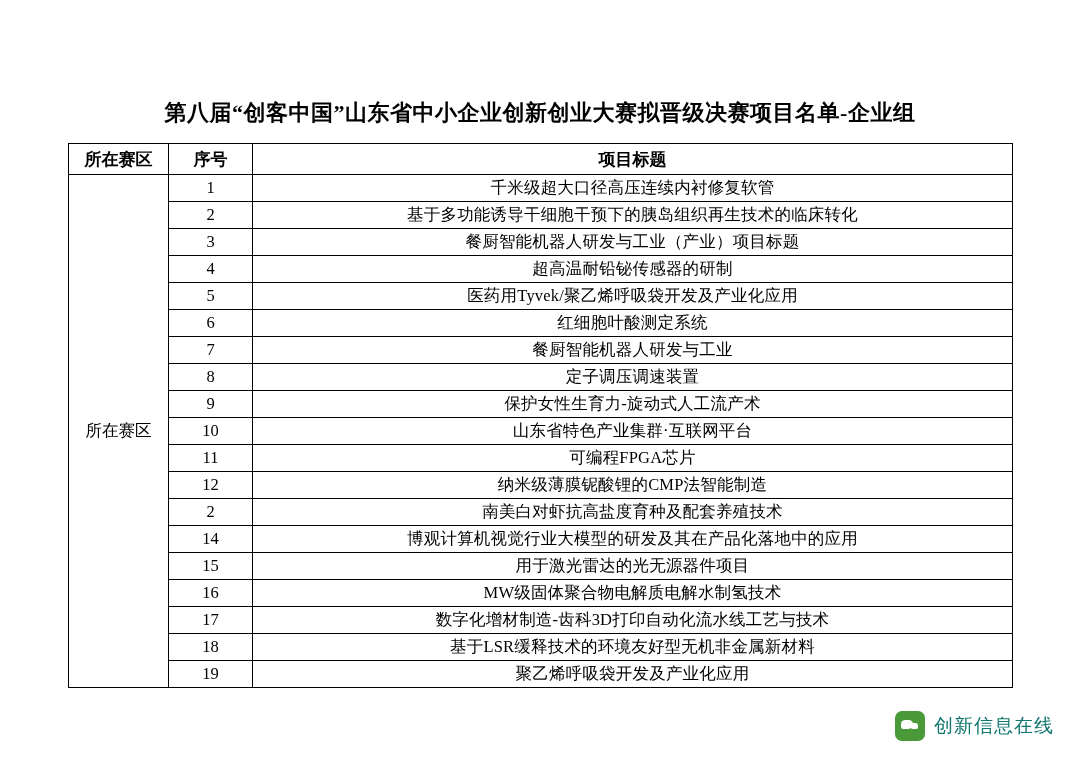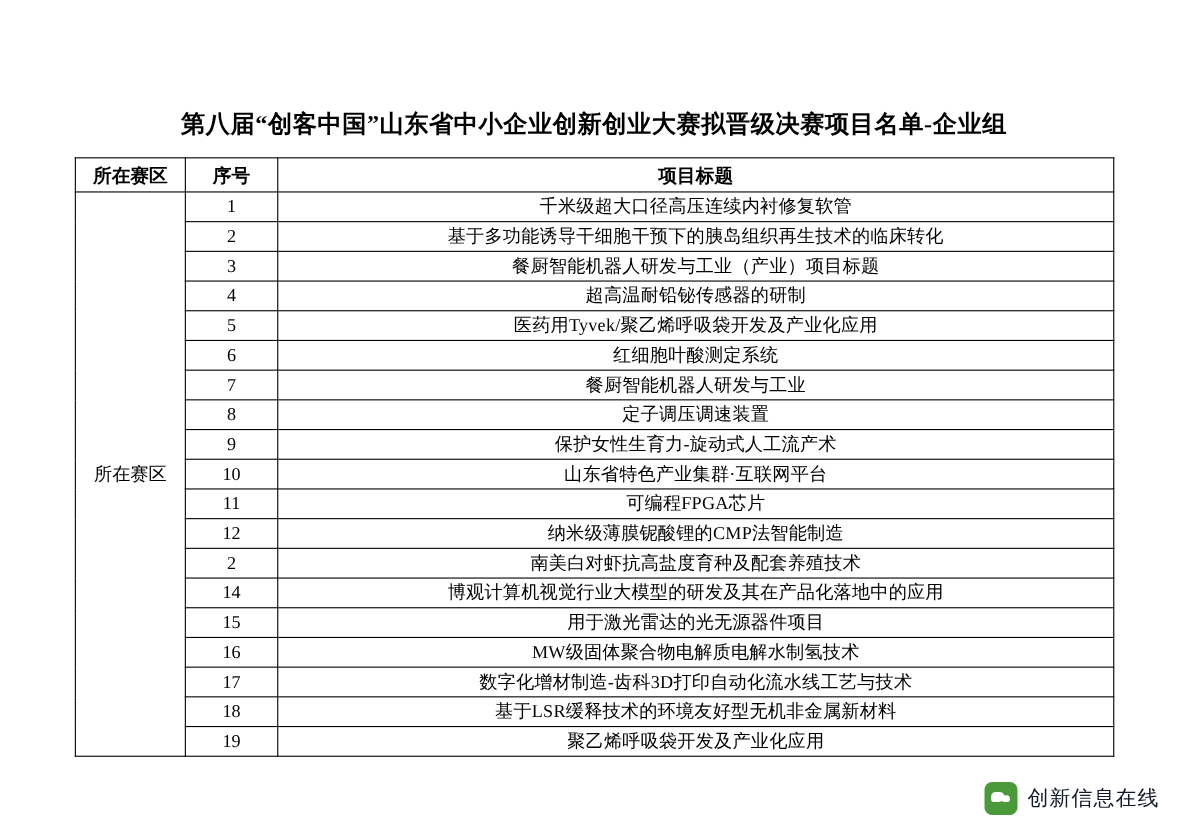--- a/index.html
+++ b/index.html
@@ -102,21 +102,21 @@
     left: 15px;
     top: 12px;
     width: 8px;
     height: 6px;
     border-radius: 5px 5px 3px 6px;
     background: #ffffff;
   }
   .wm-text {
     font-family: "Liberation Sans", "DejaVu Sans", sans-serif;
     font-size: 19px;
-    color: #0f172a;
+    color: #0f766e;
     letter-spacing: 1px;
     white-space: nowrap;
   }
 </style>
 </head>
 <body>
 
 <div class="page">
 
   <div class="doc-title">第八届“创客中国”山东省中小企业创新创业大赛拟晋级决赛项目名单-企业组</div>

